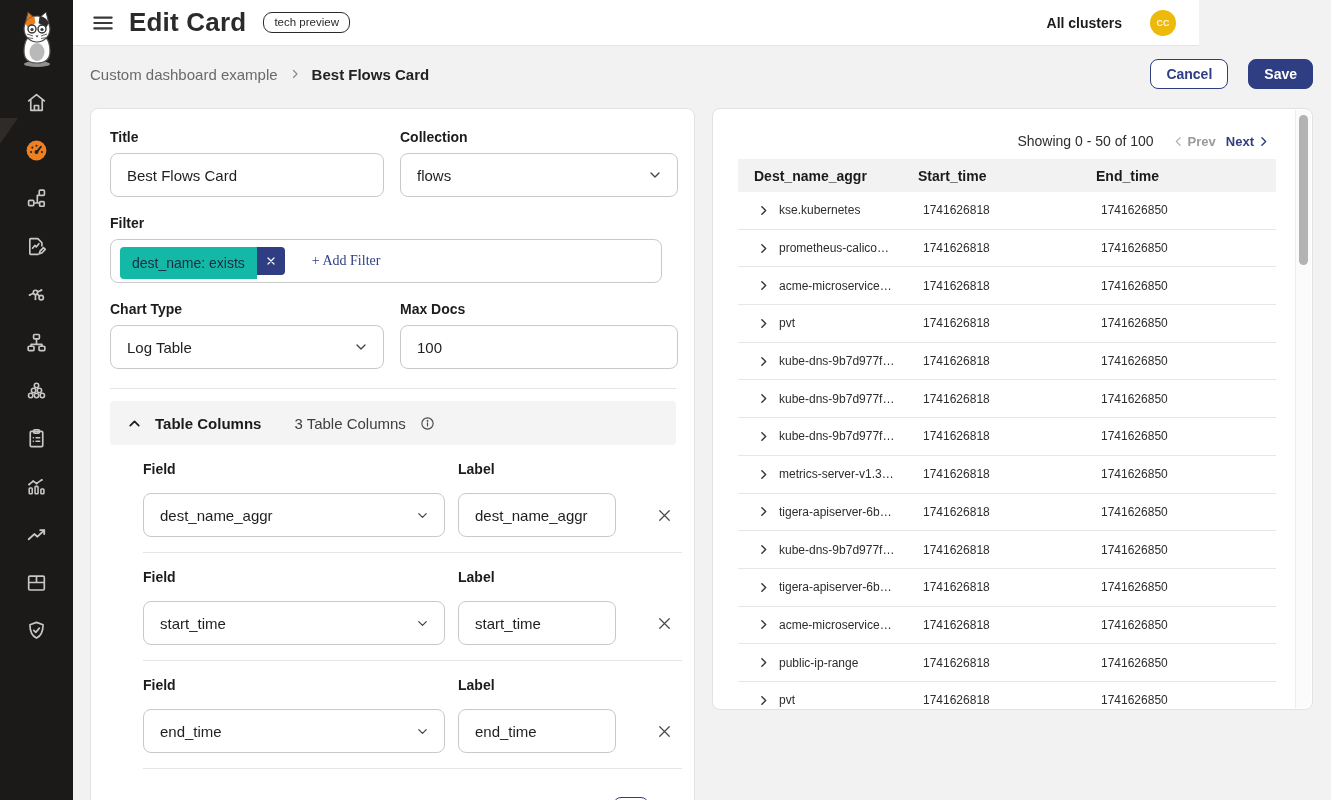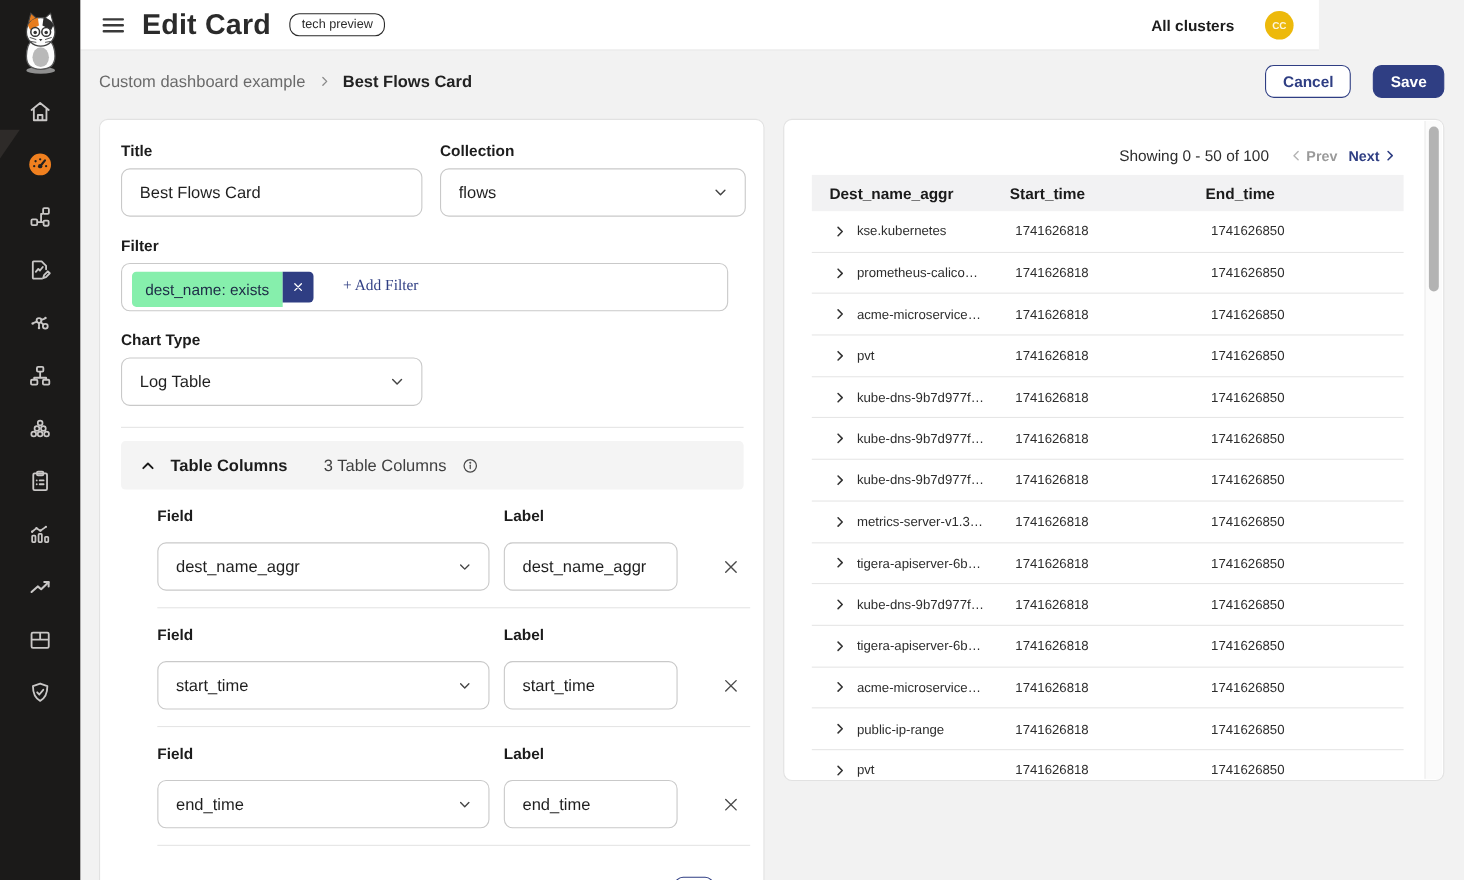--- a/index.html
+++ b/index.html
@@ -40,21 +40,21 @@
   .grid2 { display:grid; grid-template-columns:274px 278px; column-gap:16px; }
   .f-label { font-size:14px; font-weight:700; color:#1c1c1c; margin-bottom:8px; }
   .control { height:44px; border:1px solid #c9c9c9; border-radius:8px; background:#fff; display:flex; align-items:center; padding:0 14px 0 16px; font-size:15px; color:#1f1f1f; width:100%; }
   input.control { outline:none; font-family:inherit; }
   .select { justify-content:space-between; cursor:pointer; }
   .select .chev { display:flex; color:#444; }
 
   .filter-sec { margin-top:18px; }
   .filter-box { width:552px; height:44px; border:1px solid #c9c9c9; border-radius:8px; display:flex; align-items:center; padding:0 8px 0 9px; }
   .chip { display:flex; align-items:stretch; height:28px; cursor:default; }
-  .chip-text { background:#86efac; color:#1d2b46; font-size:14px; display:flex; align-items:center; padding:16px 12px; border-radius:4px 0 0 4px; }
+  .chip-text { background:#14b8a6; color:#1d2b46; font-size:14px; display:flex; align-items:center; padding:16px 12px; border-radius:4px 0 0 4px; }
   .chip-x { width:28px; background:#2F3E83; border-radius:0 4px 4px 0; display:flex; align-items:center; justify-content:center; cursor:pointer; }
   .add-filter { margin-left:27px; color:#2F3E83; font-size:14px; font-weight:500; cursor:pointer;font-family:Liberation Serif, serif; }
 
   .row2 { margin-top:18px; }
   .divider-full { border-top:1px solid #e5e5e5; margin:19px 0 0; }
 
   .section-head { margin-top:12px; height:44px; background:#f4f4f4; border-radius:4px; display:flex; align-items:center; padding:0 14px 0 16px; gap:12px; cursor:pointer; }
   .section-title { font-size:15px; font-weight:700; color:#1b1b1b; }
   .section-count { font-size:15px; color:#3f3f3f; margin-left:21px; }
   .info-ic { margin-left:2px; display:flex; cursor:pointer; }
@@ -288,20 +288,24 @@
       <div class="f-label">Chart Type</div>
       <div class="control select">
         <span>Log Table</span>
         <span class="chev">
           <svg width="16" height="16" viewBox="0 0 24 24" fill="none" stroke="#444" stroke-width="2" stroke-linecap="round" stroke-linejoin="round">
               <path d="M6 9l6 6 6-6"></path>
             </svg>
         </span>
       </div>
     </div>
+    <div>
+      <div class="f-label">Max Docs</div>
+      <input class="control" type="text" value="100" style="">
+    </div>
   </div>
 
   <div class="divider-full"></div>
 
   <div class="section-head">
     <span style="display:flex;">
       <svg width="17" height="17" viewBox="0 0 24 24" fill="none" stroke="#1b1b1b" stroke-width="2.4" stroke-linecap="round" stroke-linejoin="round">
           <path d="M6 15l6-6 6 6"></path>
         </svg>
     </span>

